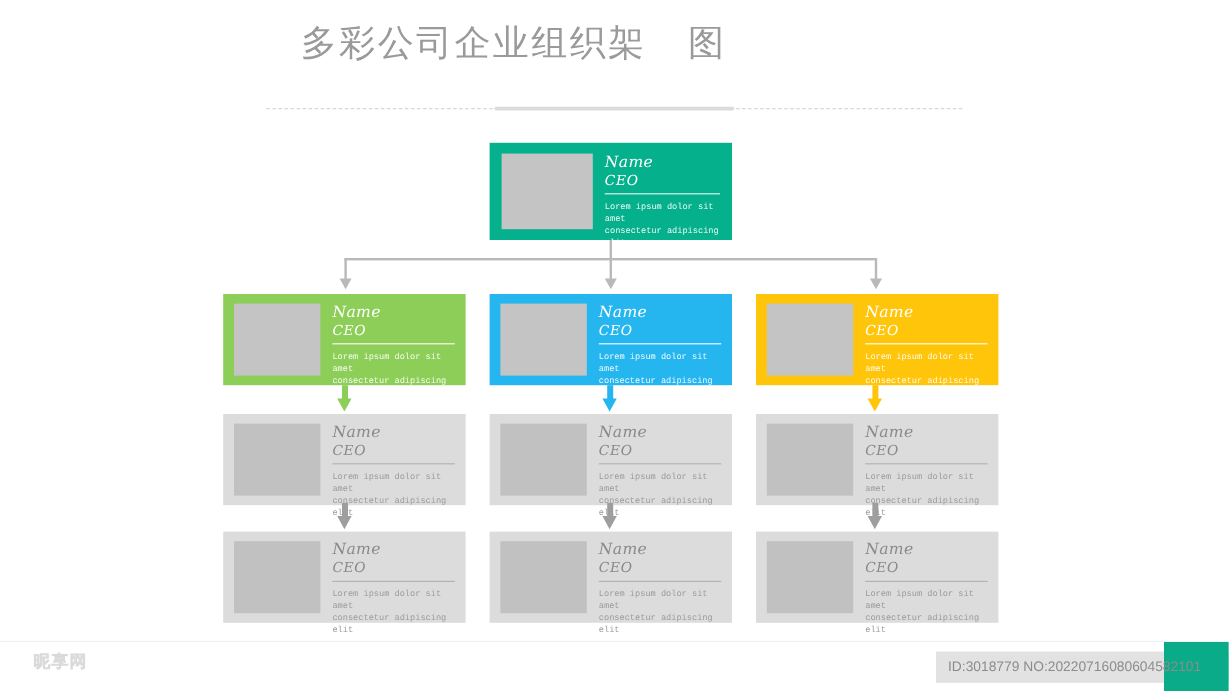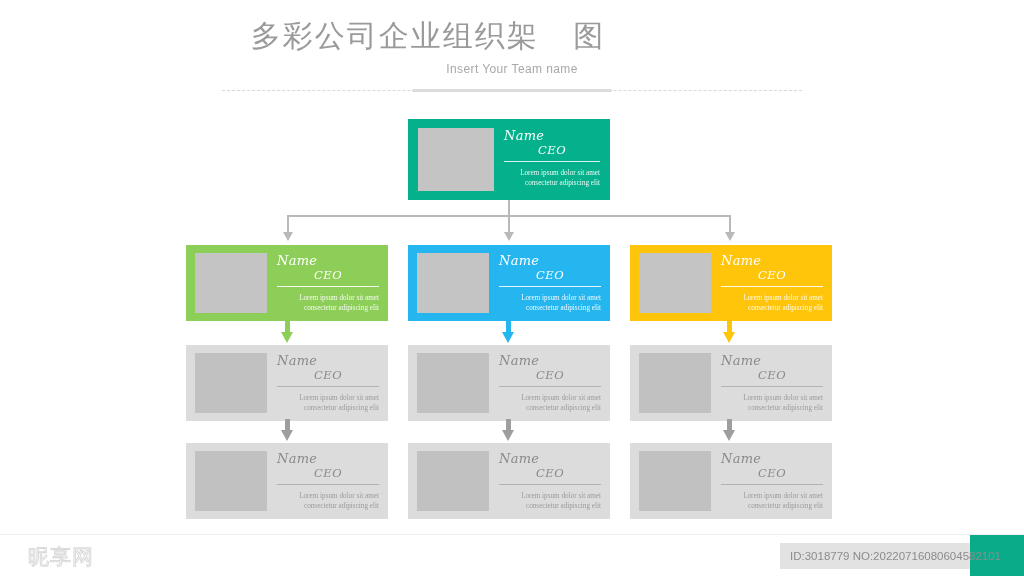--- a/index.html
+++ b/index.html
@@ -102,32 +102,30 @@
     font-size: 13px;
     line-height: 15px;
     letter-spacing: .3px;
   }
   .card .role {
     font-family: "DejaVu Serif", serif;
     font-style: italic;
     font-size: 11.5px;
     line-height: 14px;
     letter-spacing: .5px;
-    text-align: center;
   }
   .card .divider {
     height: 1px;
     margin-top: 4px;
     margin-bottom: 6px;
   }
   .card .desc {
     font-size: 7.2px;
     line-height: 10px;
-    font-family: Liberation Serif, serif;
-    text-align: right;
+    font-family: Liberation Mono, monospace;
   }
 
   
   .card.top {
     left: 408px;
     top: 119px;
     width: 202px;
     height: 81px;
     background: #05b18c;
     padding: 9px 10px 9px 10px;
@@ -238,21 +236,21 @@
   }
   .watermark {
     position: absolute;
     left: 28px;
     top: 8px;
     display: flex;
     align-items: center;
     gap: 7px;
   }
   .watermark .cn {
-    font-size: 21px;
+    font-size: 14px;
     font-family: Liberation Mono, monospace;
     color: #ffffff;
     -webkit-text-stroke: 1px #dadada;
     letter-spacing: 1px;
   }
   .watermark .url {
     font-size: 17px;
     font-family: "DejaVu Serif", serif;
     font-style: italic;
     font-weight: bold;
@@ -290,21 +288,20 @@
     font-family: "Liberation Sans", sans-serif;
     white-space: nowrap;
     z-index: 2;
   }
 </style>
 </head>
 <body>
 
 <div class="header">
   <div class="title">多彩公司企业组织架   图</div>
-  <div class="subtitle">Insert Your Team name</div>
   <div class="rule">
     <div class="dashed"></div>
     <div class="solid"></div>
   </div>
 </div>
 
 <div class="chart">
 
   <div class="card top">
     <div class="photo"></div>

